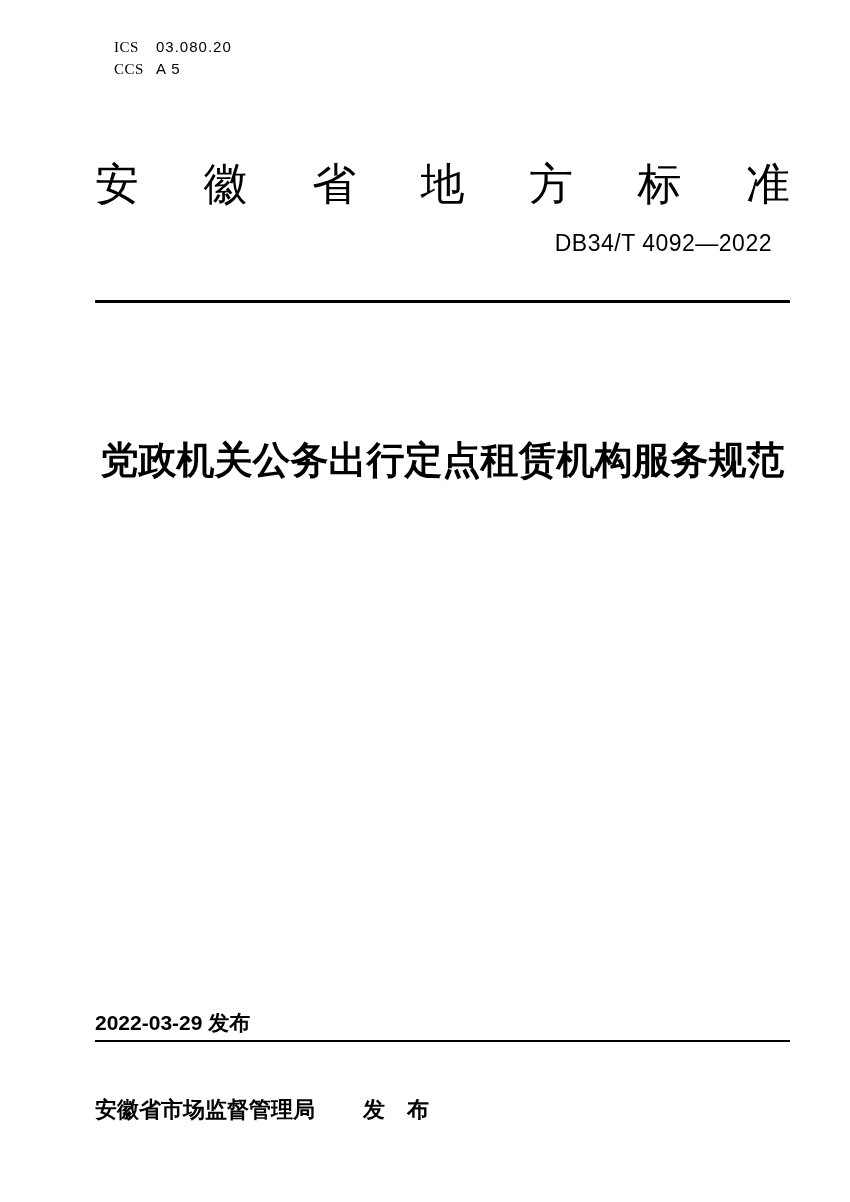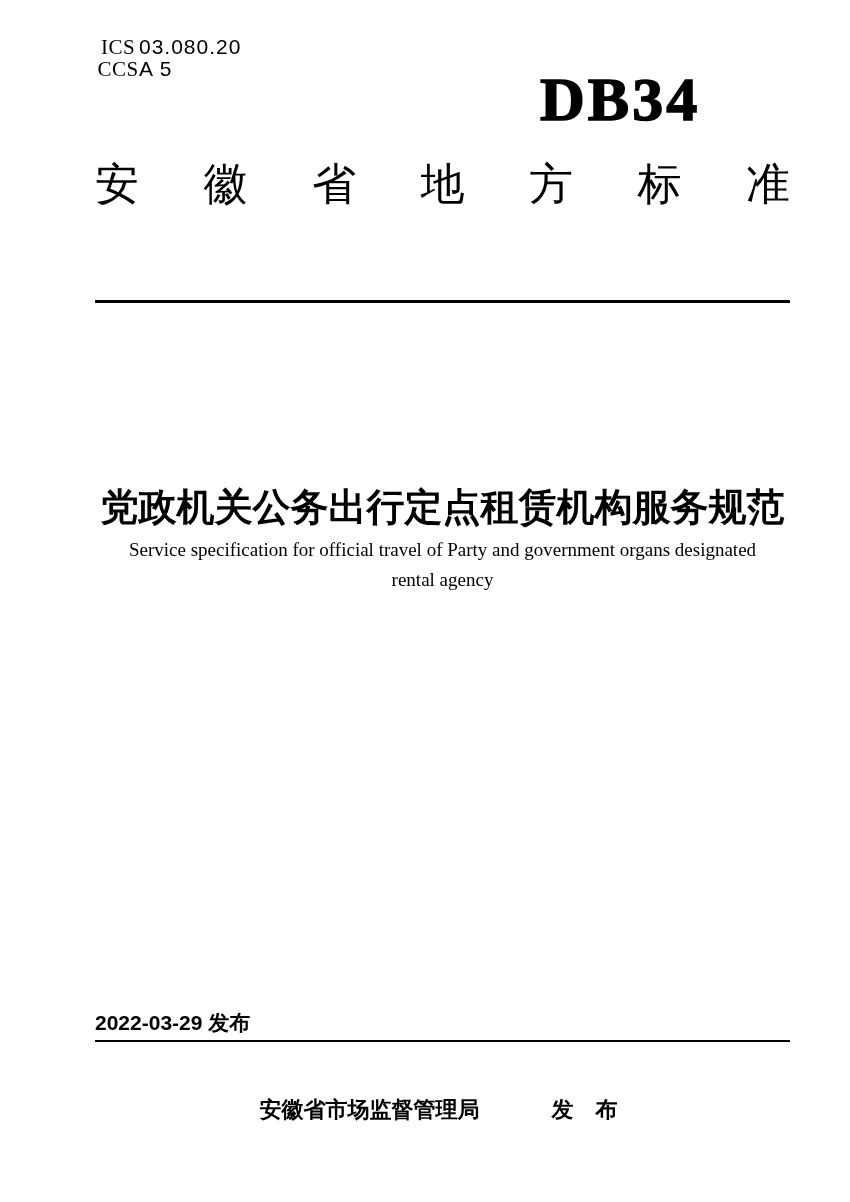--- a/index.html
+++ b/index.html
@@ -13,25 +13,24 @@
     width: 850px;
     height: 1202px;
     margin: 0 auto;
     background: #ffffff;
     overflow: hidden;
   }
 
   
   .codes {
     position: absolute;
-    left: 97px;
+    left: 114px;
     top: 36px;
-    font-size: 21px;
+    font-size: 15px;
     line-height: 22px;
-    text-align: center;
   }
   .code-line { display: flex; align-items: baseline; }
   .code-label {
     font-family: "Liberation Serif", "DejaVu Serif", serif;
     width: 42px;
     letter-spacing: 0.5px;
   }
   .code-value {
     font-family: Liberation Sans, sans-serif;
     letter-spacing: 1px;
@@ -79,21 +78,21 @@
     width: 695px;
     background: #000;
   }
   .rule-top { top: 300px; height: 3px; }
   .rule-bottom { top: 1040px; height: 2px; }
 
   
   .doc-title {
     position: absolute;
     left: 95px;
-    top: 482px;
+    top: 435px;
     width: 695px;
     text-align: center;
     font-size: 38px;
     font-weight: 700;
     letter-spacing: 0;
     white-space: nowrap;
   }
 
   
   .doc-subtitle {
@@ -119,67 +118,62 @@
     font-weight: 600;
   }
 
   
   .publisher-row {
     position: absolute;
     left: 95px;
     top: 1095px;
     width: 695px;
     display: flex;
-    justify-content: center;
     align-items: baseline;
     font-size: 22px;
     font-weight: 700;
   }
   .publish-label {
-    margin-left: 72px;
+    margin-left: 48px;
     letter-spacing: 8px;
   }
 </style>
 </head>
 <body>
 
 <div class="page">
 
   <div class="codes">
     <div class="code-line">
       <span class="code-label">ICS</span>
       <span class="code-value">03.080.20</span>
     </div>
     <div class="code-line">
       <span class="code-label">CCS</span>
       <span class="code-value">A 5</span>
     </div>
   </div>
 
-  <div class="db-logo">DB34</div>
 
   <div class="std-type">
       <span>安</span>
       <span>徽</span>
       <span>省</span>
       <span>地</span>
       <span>方</span>
       <span>标</span>
       <span>准</span>
     </div>
 
+  <div class="std-number">DB34/T 4092—2022</div>
 
   <div class="rule rule-top"></div>
 
   <h1 class="doc-title">党政机关公务出行定点租赁机构服务规范</h1>
 
-  <div class="doc-subtitle">
-    <div>Service specification for official travel of Party and government organs designated</div>
-    <div>rental agency</div>
-  </div>
 
   <div class="dates-row">
     <span>2022-03-29 发布</span>
   </div>
 
   <div class="rule rule-bottom"></div>
 
   <div class="publisher-row">
     <span>安徽省市场监督管理局</span>
     <span class="publish-label">发 布</span>

